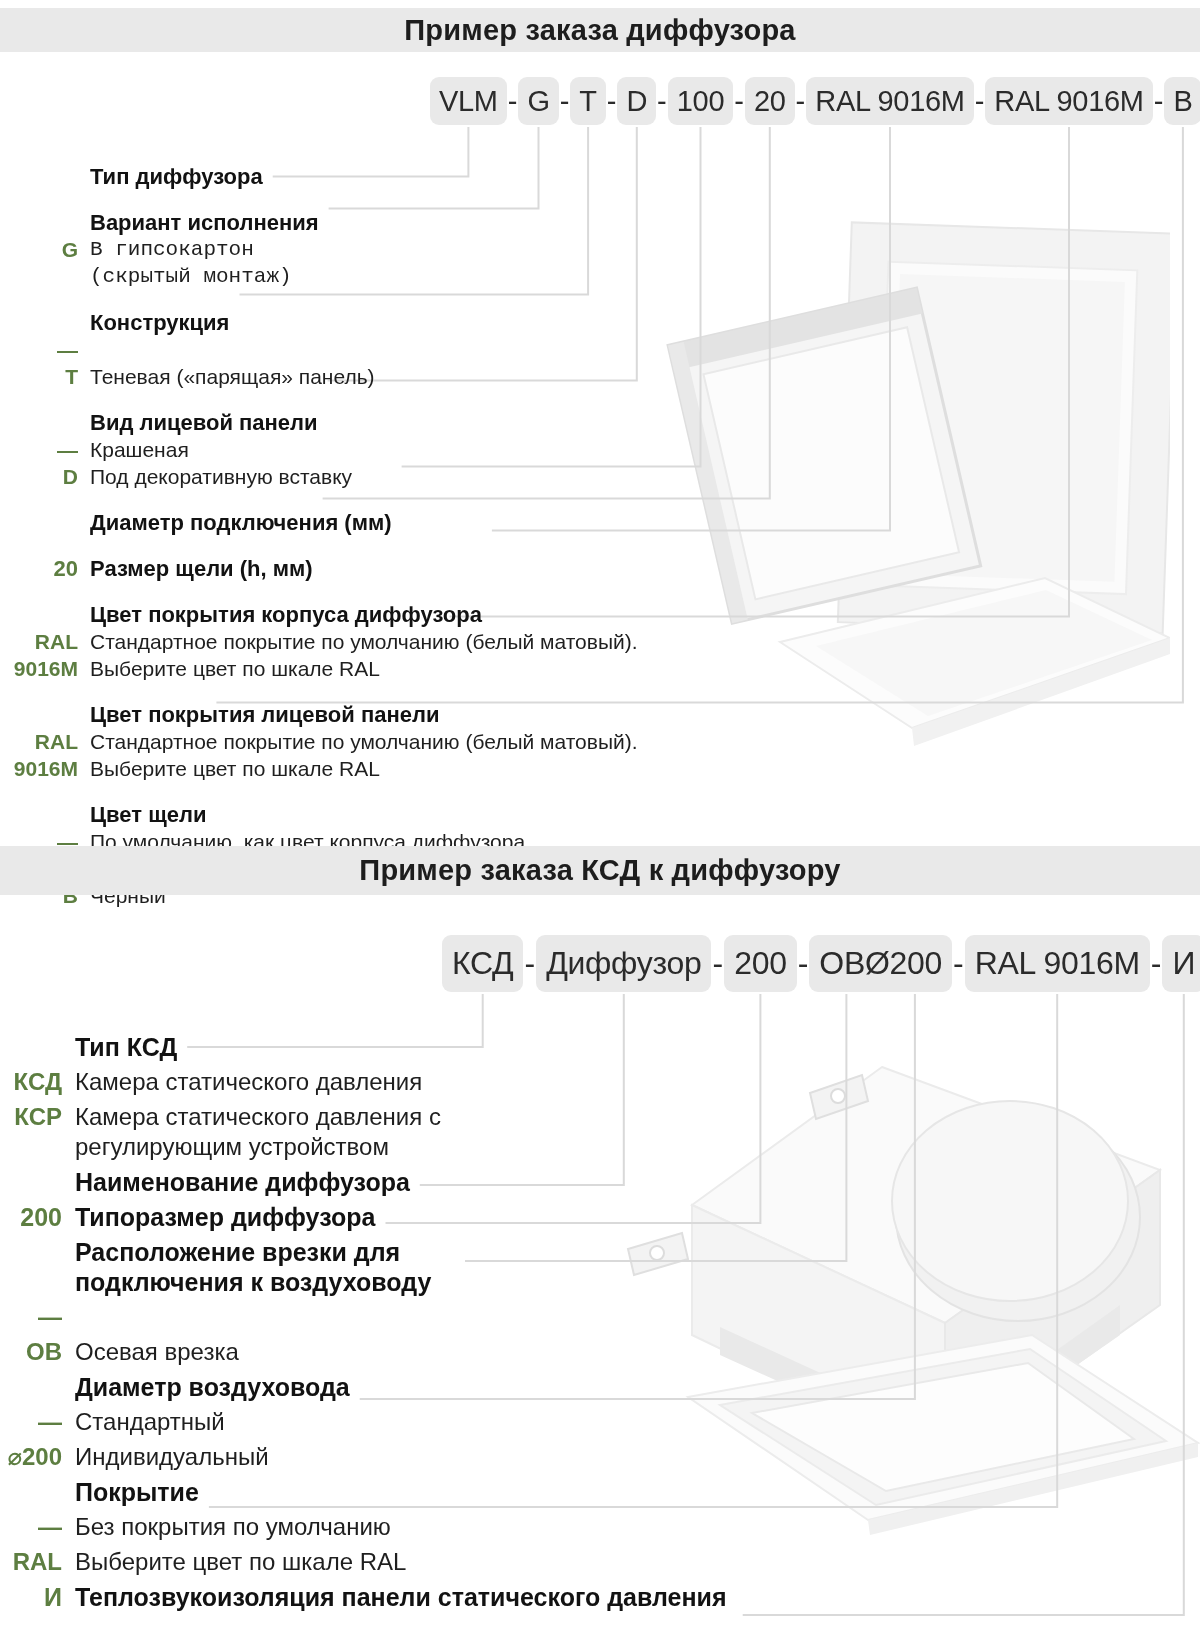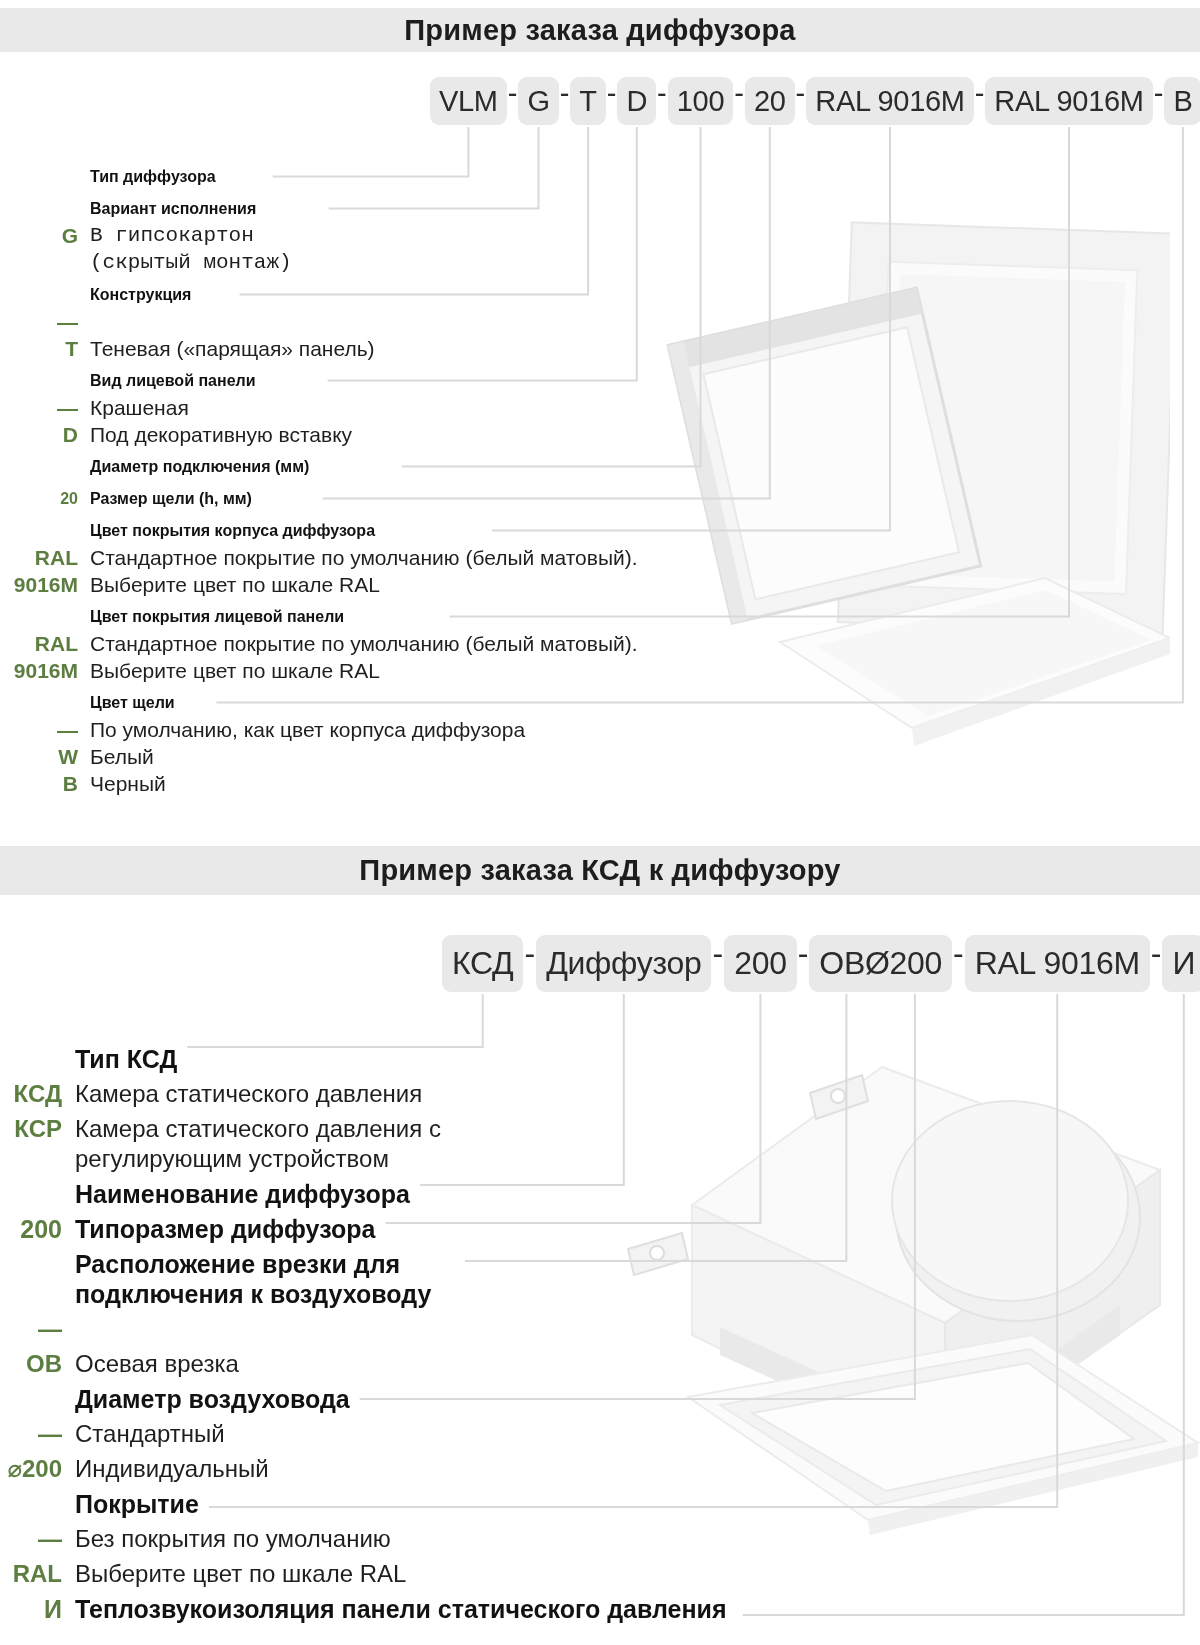--- a/index.html
+++ b/index.html
@@ -5,42 +5,42 @@
   *{margin:0;padding:0;box-sizing:border-box}
   html,body{background:#fff}
   body{width:1200px;height:1645px;font-family:"Liberation Sans","DejaVu Sans",sans-serif;overflow:hidden}
   #page{position:relative;width:1200px;height:1466px;background:#fff}
 
   .band{position:absolute;left:0;width:1200px;background:#e9e9e9;display:flex;align-items:center;justify-content:center;
         font-weight:700;font-size:29px;color:#1d1d1d;z-index:3;letter-spacing:.2px}
   #band1{top:8px;height:44px}
   #band2{top:846px;height:49px}
 
-  .code-row{position:absolute;display:flex;z-index:3}
+  .code-row{position:absolute;display:flex;align-items:center;z-index:3}
   #code-row-1{top:77px;left:430px;height:48px}
   #code-row-2{top:935px;left:442px;height:57px}
   .code-box{background:#e9e9e9;border-radius:9px;display:flex;align-items:center;height:100%;
             color:#2b2b2b;font-weight:500;letter-spacing:-0.3px;white-space:nowrap}
   #code-row-1 .code-box{font-size:29px;padding:0 9px}
   #code-row-2 .code-box{font-size:32px;padding:0 10px}
   .code-sep{margin:0 1px;color:#2b2b2b;font-weight:500;font-size:29px}
   #code-row-2 .code-sep{font-size:32px}
 
   .defs{position:absolute;z-index:3}
   #defs-1{top:163px;left:0;width:750px}
   #defs-2{top:1032px;left:0;width:780px}
   .def-row{display:flex;align-items:flex-start}
   #defs-1 .def-row{font-size:21px;line-height:27px;margin-top:0}
-  #defs-1 .def-row.header{margin-top:5px}
+  #defs-1 .def-row.header{margin-top:19px}
   #defs-1 .def-row.header:first-child{margin-top:0}
   #defs-2 .def-row{font-size:24px;line-height:30px;margin-top:5px}
   #defs-2 .def-row.header{}
-  #defs-2 .def-row:first-child{margin-top:12px}
+  #defs-2 .def-row:first-child{margin-top:0}
   .def-row.header{font-weight:700}
-  #defs-1 .def-row.header{font-size:16px}
+  #defs-1 .def-row.header{font-size:22px}
   #defs-2 .def-row.header{font-size:25px}
   .def-code{flex:none;text-align:right;color:#5d7e41;font-weight:700}
   #defs-1 .def-code{width:78px}
   #defs-2 .def-code{width:62px}
   .def-text{color:#1f1f1f}
   .def-row.header .def-text{color:#121212}
   #defs-1 .def-text{margin-left:12px}
   #defs-2 .def-text{margin-left:13px}
 
   #connectors{position:absolute;left:0;top:0;z-index:2}

